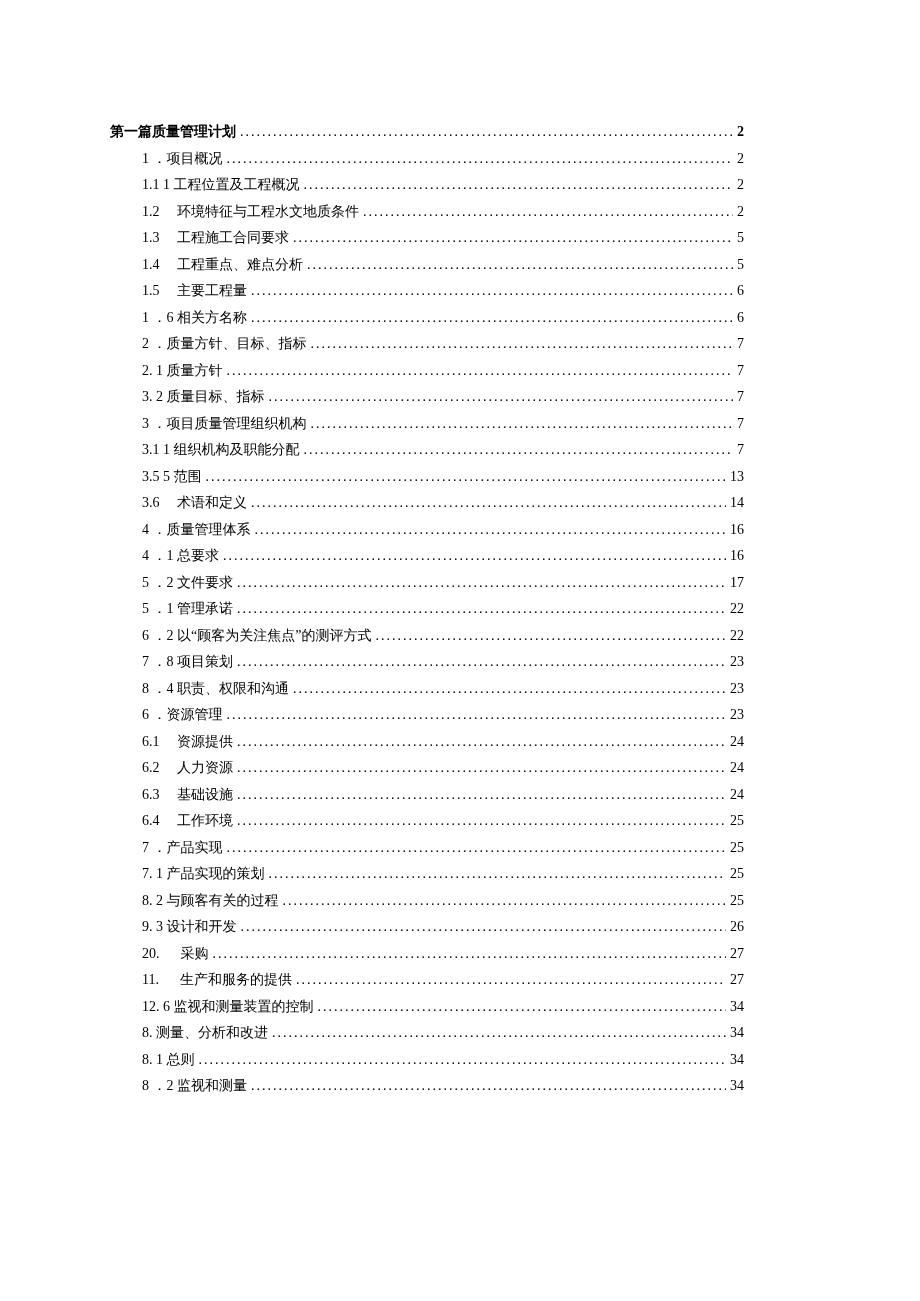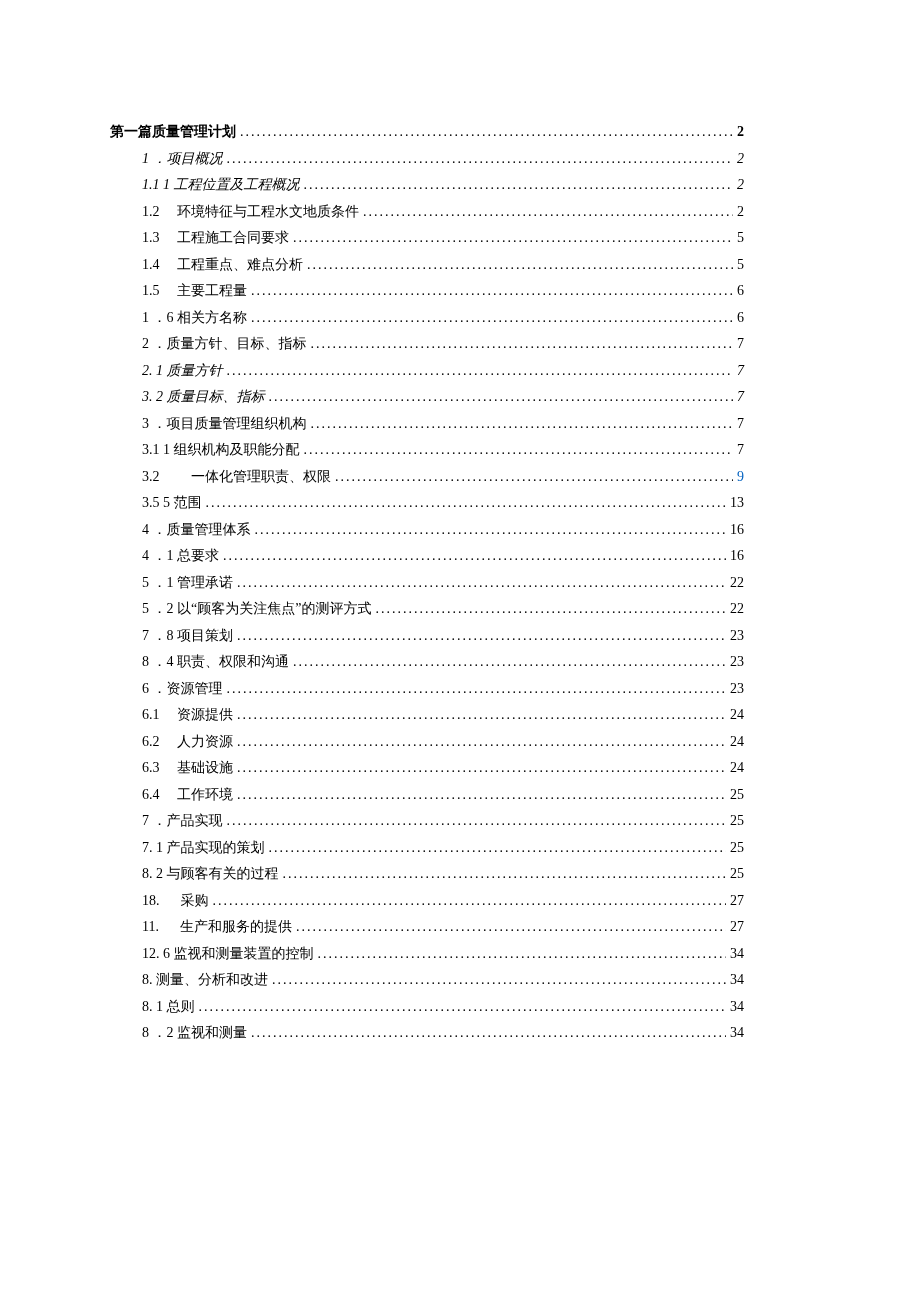--- a/index.html
+++ b/index.html
@@ -38,21 +38,21 @@
     display: inline-block;
   }
   .toc-page {
     flex: 0 0 auto;
     padding-left: 4px;
   }
   .lvl-0 { margin-left: 0px; }
   .lvl-1 { margin-left: 32px; }
   .lvl-2 { margin-left: 32px; }
   .bold { font-weight: 700; }
-  .italic { font-style: italic; }
+  .italic { }
   .link { color: #0563c1; }
 </style>
 </head>
 <body>
 
 <div class="page">
   <div id="toc-container">
       <div class="toc-row lvl-0">
         <span class="toc-label bold">第一篇质量管理计划</span>
         <span class="toc-leader"></span>
@@ -112,46 +112,51 @@
         <span class="toc-label">3 ．项目质量管理组织机构</span>
         <span class="toc-leader"></span>
         <span class="toc-page">7</span>
       </div>
       <div class="toc-row lvl-2">
         <span class="toc-label">3.1 1 组织机构及职能分配</span>
         <span class="toc-leader"></span>
         <span class="toc-page">7</span>
       </div>
       <div class="toc-row lvl-2">
-        <span class="toc-label">3.2 　　一体化管理职责、权限</span>
-        <span class="toc-leader"></span>
-        <span class="toc-page link">9</span>
-      </div>
-      <div class="toc-row lvl-2">
         <span class="toc-label">3.5 5 范围</span>
         <span class="toc-leader"></span>
         <span class="toc-page">13</span>
       </div>
+      <div class="toc-row lvl-2">
+        <span class="toc-label">3.6 　术语和定义</span>
+        <span class="toc-leader"></span>
+        <span class="toc-page">14</span>
+      </div>
       <div class="toc-row lvl-1">
         <span class="toc-label">4 ．质量管理体系</span>
         <span class="toc-leader"></span>
         <span class="toc-page">16</span>
       </div>
       <div class="toc-row lvl-2">
         <span class="toc-label">4 ．1 总要求</span>
         <span class="toc-leader"></span>
         <span class="toc-page">16</span>
       </div>
       <div class="toc-row lvl-2">
+        <span class="toc-label">5 ．2 文件要求</span>
+        <span class="toc-leader"></span>
+        <span class="toc-page">17</span>
+      </div>
+      <div class="toc-row lvl-2">
         <span class="toc-label">5 ．1 管理承诺</span>
         <span class="toc-leader"></span>
         <span class="toc-page">22</span>
       </div>
       <div class="toc-row lvl-2">
-        <span class="toc-label">5 ．2 以“顾客为关注焦点”的测评方式</span>
+        <span class="toc-label">6 ．2 以“顾客为关注焦点”的测评方式</span>
         <span class="toc-leader"></span>
         <span class="toc-page">22</span>
       </div>
       <div class="toc-row lvl-2">
         <span class="toc-label">7 ．8 项目策划</span>
         <span class="toc-leader"></span>
         <span class="toc-page">23</span>
       </div>
       <div class="toc-row lvl-2">
         <span class="toc-label">8 ．4 职责、权限和沟通</span>
@@ -192,21 +197,26 @@
         <span class="toc-label">7.   1 产品实现的策划</span>
         <span class="toc-leader"></span>
         <span class="toc-page">25</span>
       </div>
       <div class="toc-row lvl-2">
         <span class="toc-label">8.   2 与顾客有关的过程</span>
         <span class="toc-leader"></span>
         <span class="toc-page">25</span>
       </div>
       <div class="toc-row lvl-2">
-        <span class="toc-label">18. 　 采购</span>
+        <span class="toc-label">9.   3 设计和开发</span>
+        <span class="toc-leader"></span>
+        <span class="toc-page">26</span>
+      </div>
+      <div class="toc-row lvl-2">
+        <span class="toc-label">20. 　 采购</span>
         <span class="toc-leader"></span>
         <span class="toc-page">27</span>
       </div>
       <div class="toc-row lvl-2">
         <span class="toc-label">11. 　 生产和服务的提供</span>
         <span class="toc-leader"></span>
         <span class="toc-page">27</span>
       </div>
       <div class="toc-row lvl-2">
         <span class="toc-label">12. 6 监视和测量装置的控制</span>

